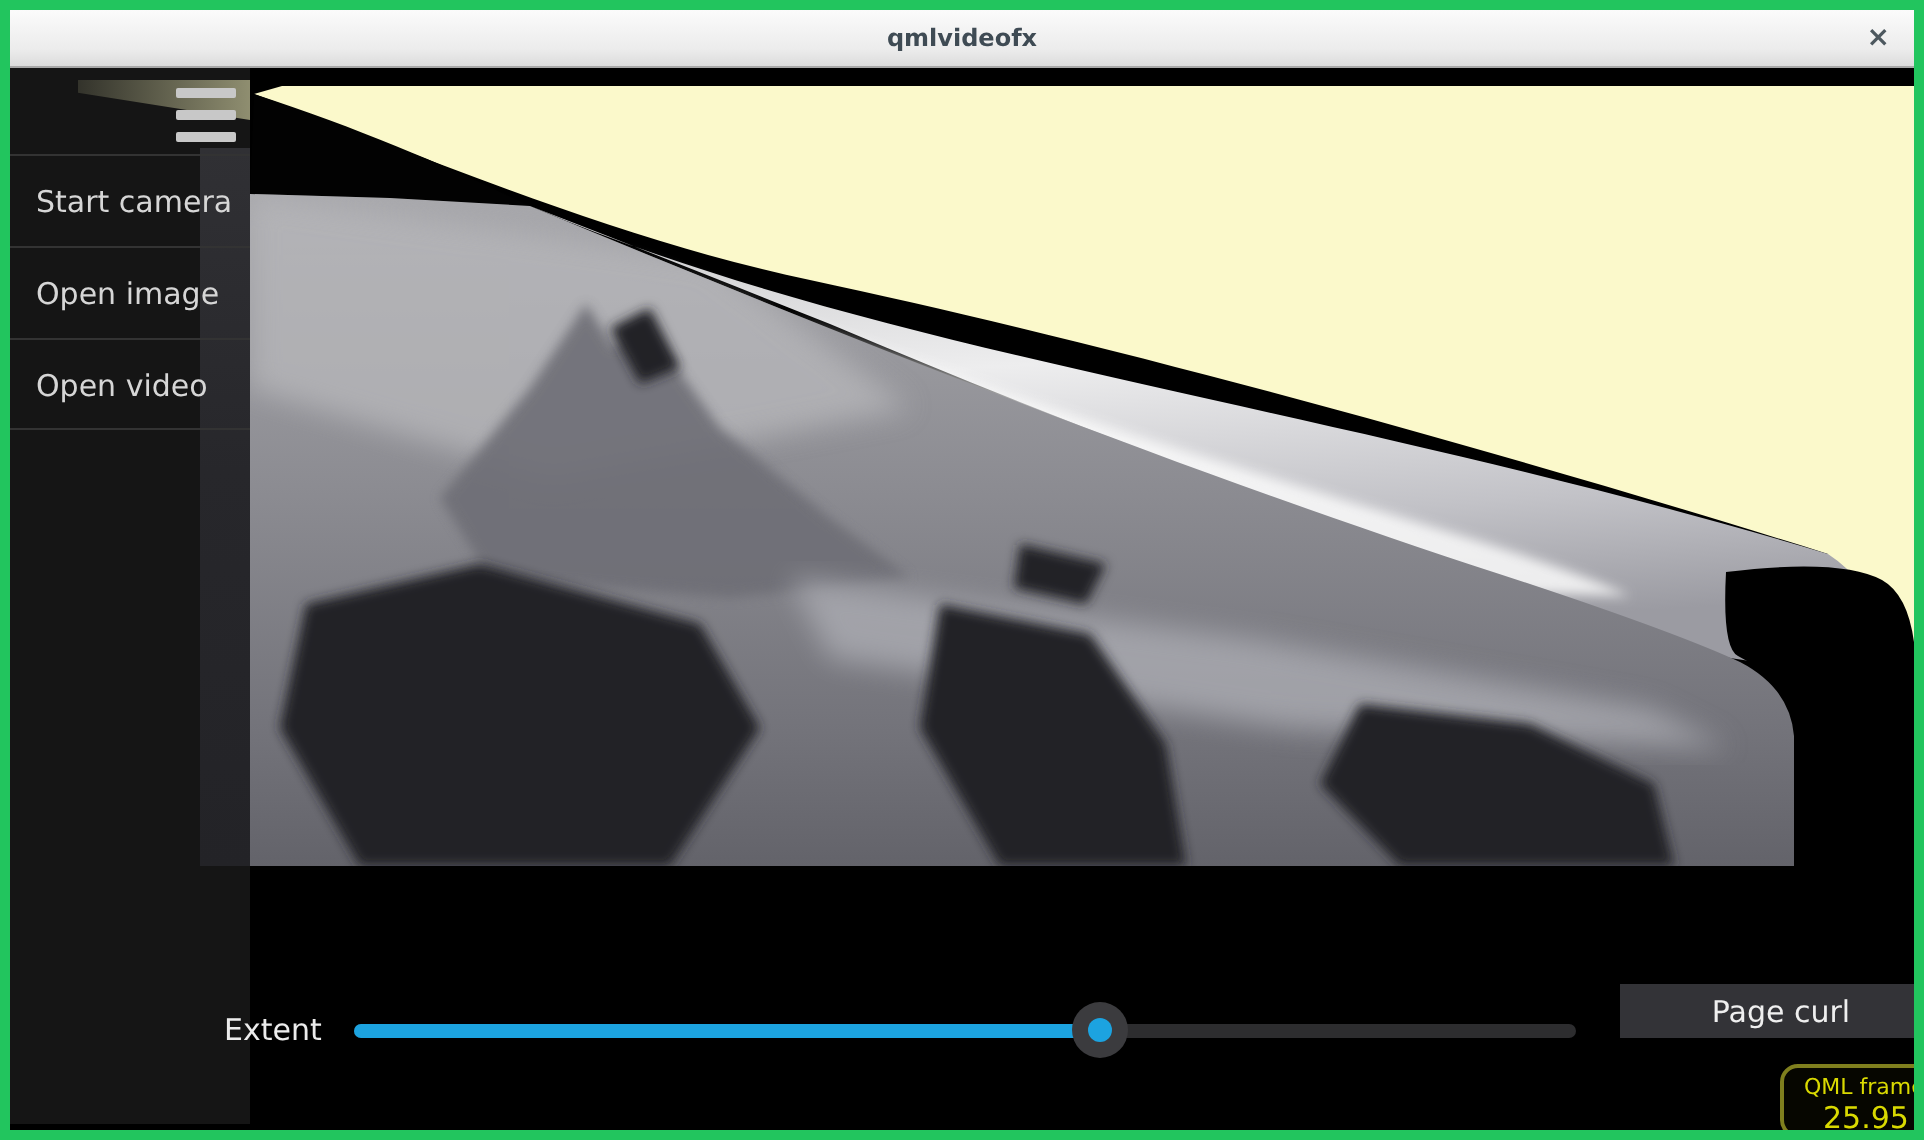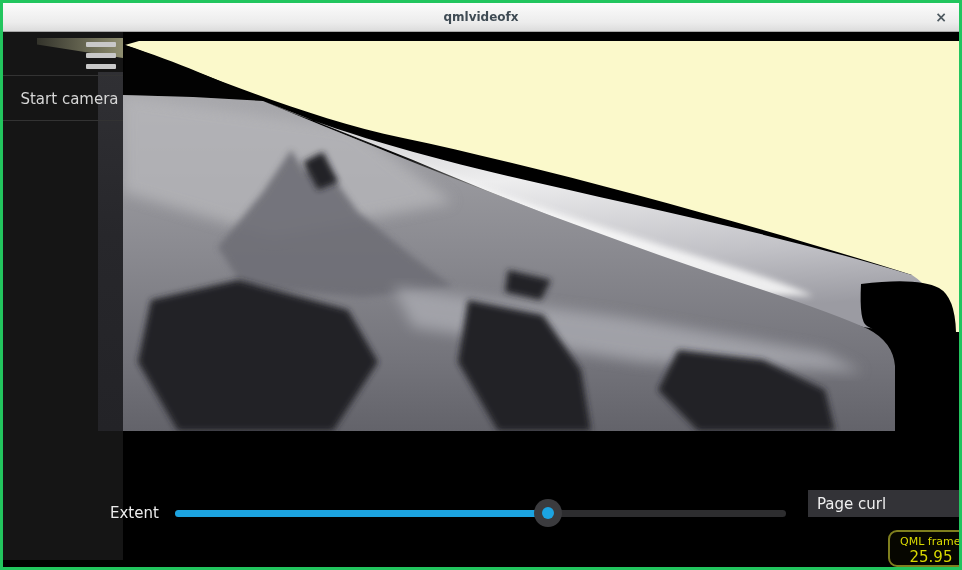--- a/index.html
+++ b/index.html
@@ -1,19 +1,19 @@
 <!DOCTYPE html>
 <html style="--accent-blue: #1ca3e0; --cream: #fbf9cb; --fps-yellow: #d9d900; --fps-border: #7f7f1e;"><head>
 <meta charset="utf-8">
 <style>
   * { margin:0; padding:0; box-sizing:border-box; }
   html,body { width:962px; height:570px; background:#000; font-family:"DejaVu Sans", sans-serif; }
   .window {
     position:relative; width:962px; height:570px;
-    border:3px solid #22c55e; overflow:hidden; background:#000;
+    border:5px solid #22c55e; overflow:hidden; background:#000;
   }
   
   .titlebar {
     position:absolute; left:0; top:0; width:100%; height:29px;
     background:linear-gradient(#fbfbfb, #ececec 70%, #dcdcdc);
     border-bottom:1px solid #a8a8a8;
   }
   .titlebar .title {
     position:absolute; left:0; right:0; top:0; height:28px; line-height:28px;
     text-align:center; font-size:12px; font-weight:bold; color:#3f4b54;
@@ -21,21 +21,21 @@
   .titlebar .close {
     position:absolute; right:12px; top:0; height:28px; line-height:28px;
     font-size:14px; font-weight:bold; color:#4d585f; cursor:default;
   }
   
   .main { position:absolute; left:0; top:29px; width:962px; height:541px; background:#000; }
   .scene { position:absolute; left:120px; top:0; width:842px; height:400px; }
   .fill-cream { fill:var(--cream, #fbf9cb); }
 
   
-  .sidebar { position:absolute; left:0; top:0; width:120px; height:528px; background:#151515;text-align:center; }
+  .sidebar { position:absolute; left:0; top:0; width:120px; height:528px; background:#151515; }
   .peek-strip {
     position:absolute; left:95px; top:40px; width:25px; height:359px;
     background:linear-gradient(180deg, #303034, #27272b 45%, #232327);
   }
   .peek-trapezoid {
     position:absolute; left:34px; top:6px; width:86px; height:20px;
     background:linear-gradient(90deg, #33332b, #8f8e70);
     clip-path:polygon(0 0, 100% 0, 100% 100%, 0 32%);
   }
   .hamburger { position:absolute; left:83px; top:10px; width:30px; cursor:pointer; }
@@ -65,21 +65,21 @@
     position:absolute; left:61%; top:3px; width:28px; height:28px;
     transform:translate(-50%,-50%); background:#3b3b3e; border-radius:50%;
   }
   .slider .handle .dot {
     position:absolute; left:50%; top:50%; width:12px; height:12px;
     transform:translate(-50%,-50%); background:var(--accent-blue, #1ca3e0); border-radius:50%;
   }
   .effect-btn {
     position:absolute; left:805px; top:458px; width:152px; height:27px;
     background:#333337; border:none; color:#efefef; font-size:15px;
-    font-family:"DejaVu Sans", sans-serif; text-align:left; padding-left:9px;
+    font-family:"DejaVu Sans", sans-serif; text-align:center; padding-left:9px;
     cursor:pointer; z-index:5;
   }
   .fps-box {
     position:absolute; left:885px; top:498px; width:95px; height:37px;
     border:2px solid var(--fps-border, #7f7f1e); border-radius:9px;
     background:#060600; z-index:5; padding:3px 6px 0 10px;
   }
   .fps-box .fps-label {
     display:block; color:var(--fps-yellow, #d9d900); font-size:11px; white-space:nowrap; overflow:hidden;
   }
@@ -155,20 +155,22 @@
     <div class="sidebar">
       <div class="peek-trapezoid"></div>
       <div class="peek-strip"></div>
       <div class="hamburger">
         <span></span>
           <span></span>
           <span></span>
       </div>
       <div class="menu">
         <div class="menu-item">Start camera</div>
+        <div class="menu-item">Open image</div>
+        <div class="menu-item">Open video</div>
       </div>
     </div>
 
     <span class="extent-label">Extent</span>
 
     <div class="slider">
       <div class="track"></div>
       <div class="fill" style="width: 61%;"></div>
       <div class="handle" style="left: 61%;">
         <div class="dot"></div>

